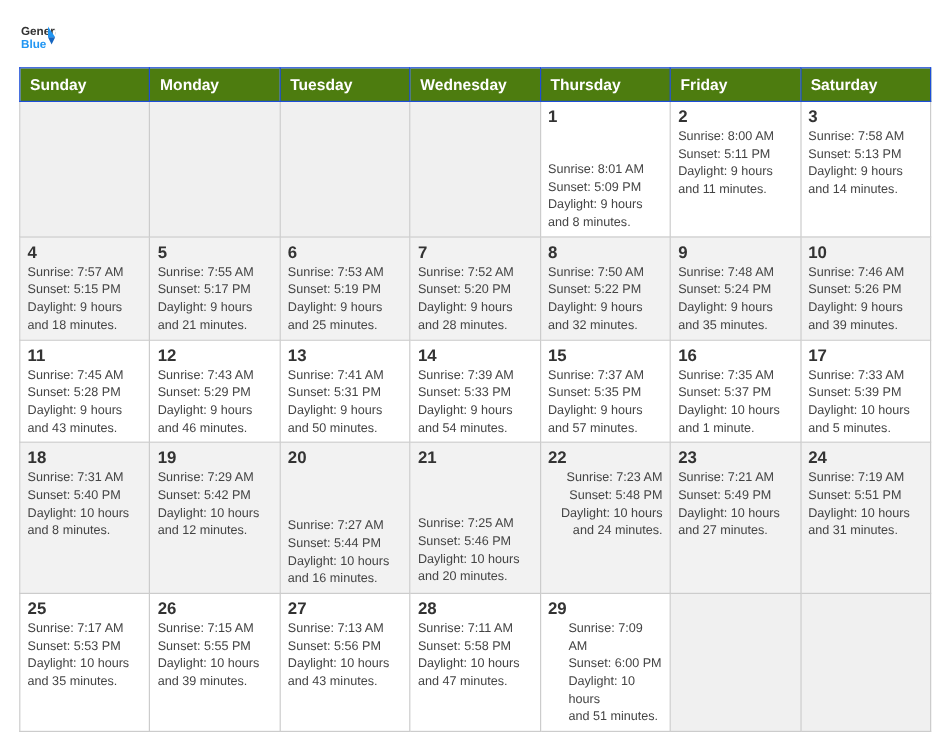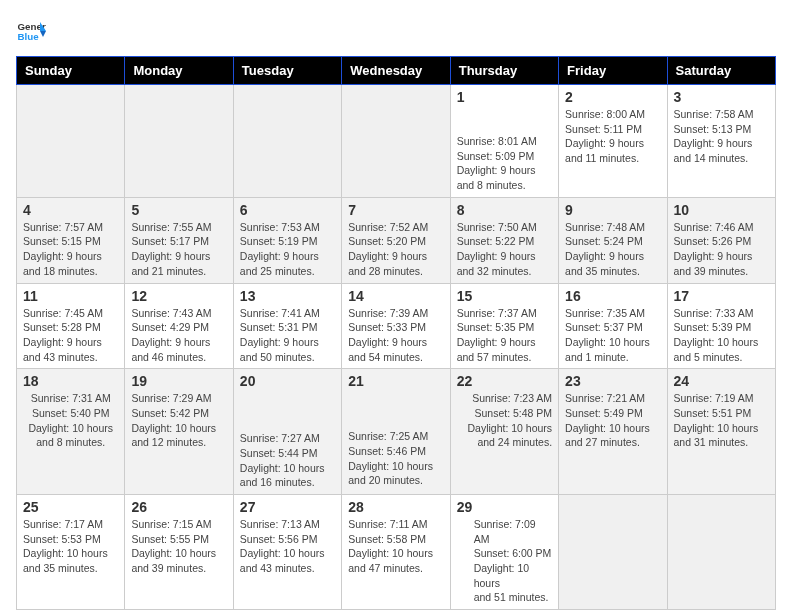--- a/index.html
+++ b/index.html
@@ -37,21 +37,21 @@
     .title-block h2 {
       font-size: 16px;
       font-weight: normal;
       color: #333;
     }
     .calendar {
       width: 100%;
       border-collapse: collapse;
     }
     .calendar thead th {
-      background: #000000;
+      background: #4d7c0f;
       color: #fff;
       font-size: 13px;
       font-weight: bold;
       padding: 6px 8px;
       text-align: left;
       border: 1px solid #1d4ed8;
     }
     .calendar tbody td {
       vertical-align: top;
       border: 1px solid #ccc;
@@ -193,21 +193,21 @@
         <td>
           <span class="day-number">11</span>
           <div class="day-info" style="white-space: pre-line;">Sunrise: 7:45 AM
 Sunset: 5:28 PM
 Daylight: 9 hours
 and 43 minutes.</div>
         </td>
         <td>
           <span class="day-number">12</span>
           <div class="day-info" style="white-space: pre-line;">Sunrise: 7:43 AM
-Sunset: 4:29 PM
+Sunset: 5:29 PM
 Daylight: 9 hours
 and 46 minutes.</div>
         </td>
         <td>
           <span class="day-number">13</span>
           <div class="day-info" style="white-space: pre-line;">Sunrise: 7:41 AM
 Sunset: 5:31 PM
 Daylight: 9 hours
 and 50 minutes.</div>
         </td>
@@ -236,21 +236,21 @@
           <span class="day-number">17</span>
           <div class="day-info" style="white-space: pre-line;">Sunrise: 7:33 AM
 Sunset: 5:39 PM
 Daylight: 10 hours
 and 5 minutes.</div>
         </td>
       </tr>
       <tr>
         <td>
           <span class="day-number">18</span>
-          <div class="day-info" style="white-space: pre-line; text-align: center;">Sunrise: 7:31 AM
+          <div class="day-info" style="white-space: pre-line;">Sunrise: 7:31 AM
 Sunset: 5:40 PM
 Daylight: 10 hours
 and 8 minutes.</div>
         </td>
         <td>
           <span class="day-number">19</span>
           <div class="day-info" style="white-space: pre-line;">Sunrise: 7:29 AM
 Sunset: 5:42 PM
 Daylight: 10 hours
 and 12 minutes.</div>

